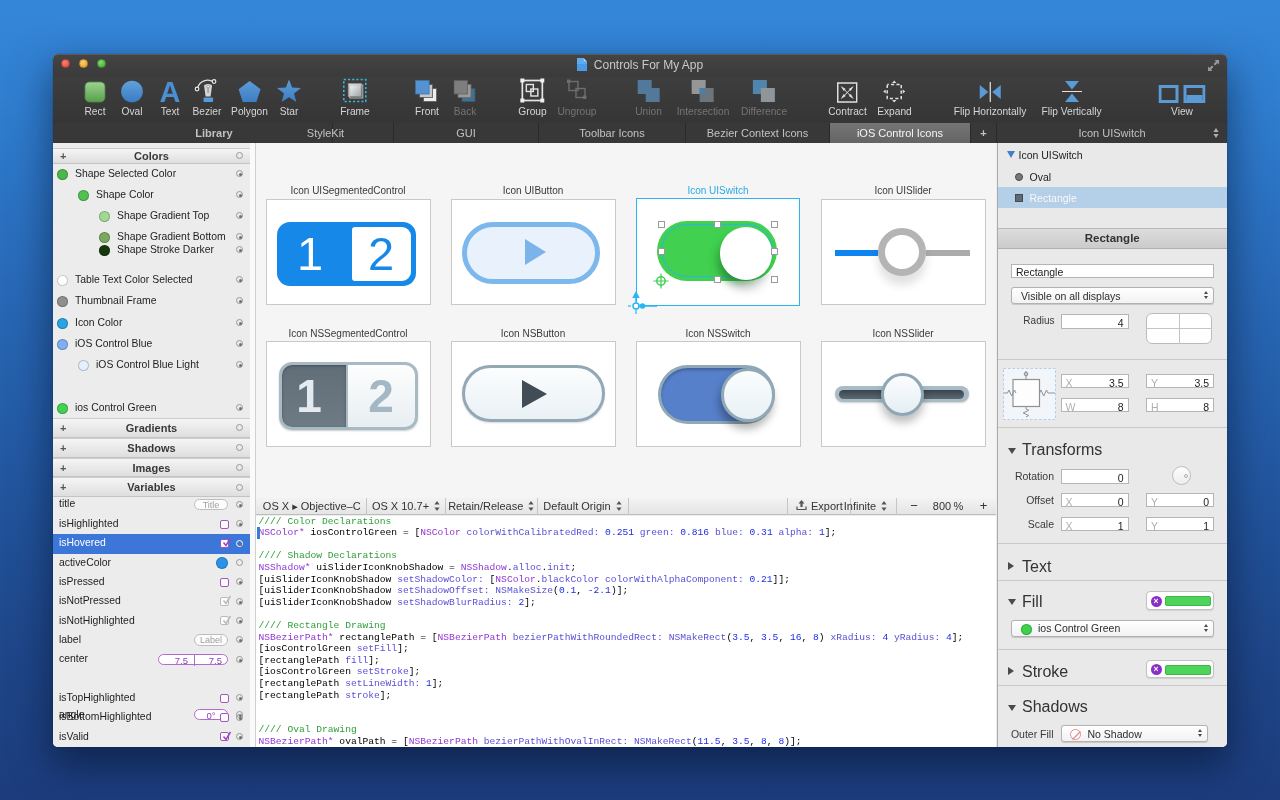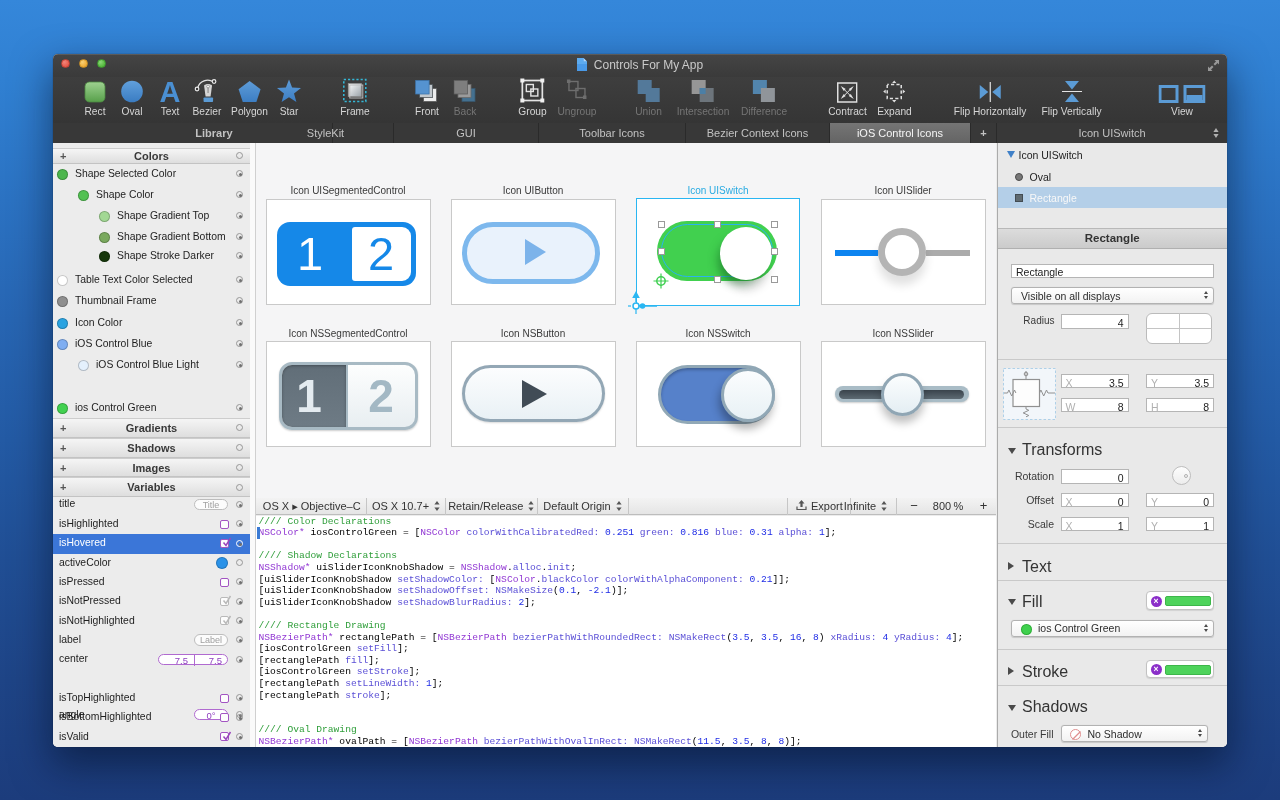--- a/index.html
+++ b/index.html
@@ -323,21 +323,21 @@
 <div class="srow" style="top:63.6px;">
           <div class="swatch" style="left:46px;background:#a2d894;"></div>
           <span style="left:64px;">Shape Gradient Top</span>
           <div class="dotring" style="right:7px;top:5.5px;"></div>
         </div>
 <div class="srow" style="top:84.9px;">
           <div class="swatch" style="left:46px;background:#7aa95e;"></div>
           <span style="left:64px;">Shape Gradient Bottom</span>
           <div class="dotring" style="right:7px;top:5.5px;"></div>
         </div>
-<div class="srow" style="top:103px;padding-left:48px;">
+<div class="srow" style="top:97px;padding-left:48px;">
           <div class="swatch" style="left:46px;background:#17380c;"></div>
           <span style="left:64px;">Shape Stroke Darker</span>
           <div class="dotring" style="right:7px;top:5.5px;"></div>
         </div>
 <div class="srow" style="top:127.5px;">
           <div class="swatch" style="left:4px;background:#ffffff;"></div>
           <span style="left:22px;">Table Text Color Selected</span>
           <div class="dotring" style="right:7px;top:5.5px;"></div>
         </div>
 <div class="srow" style="top:148.8px;">

